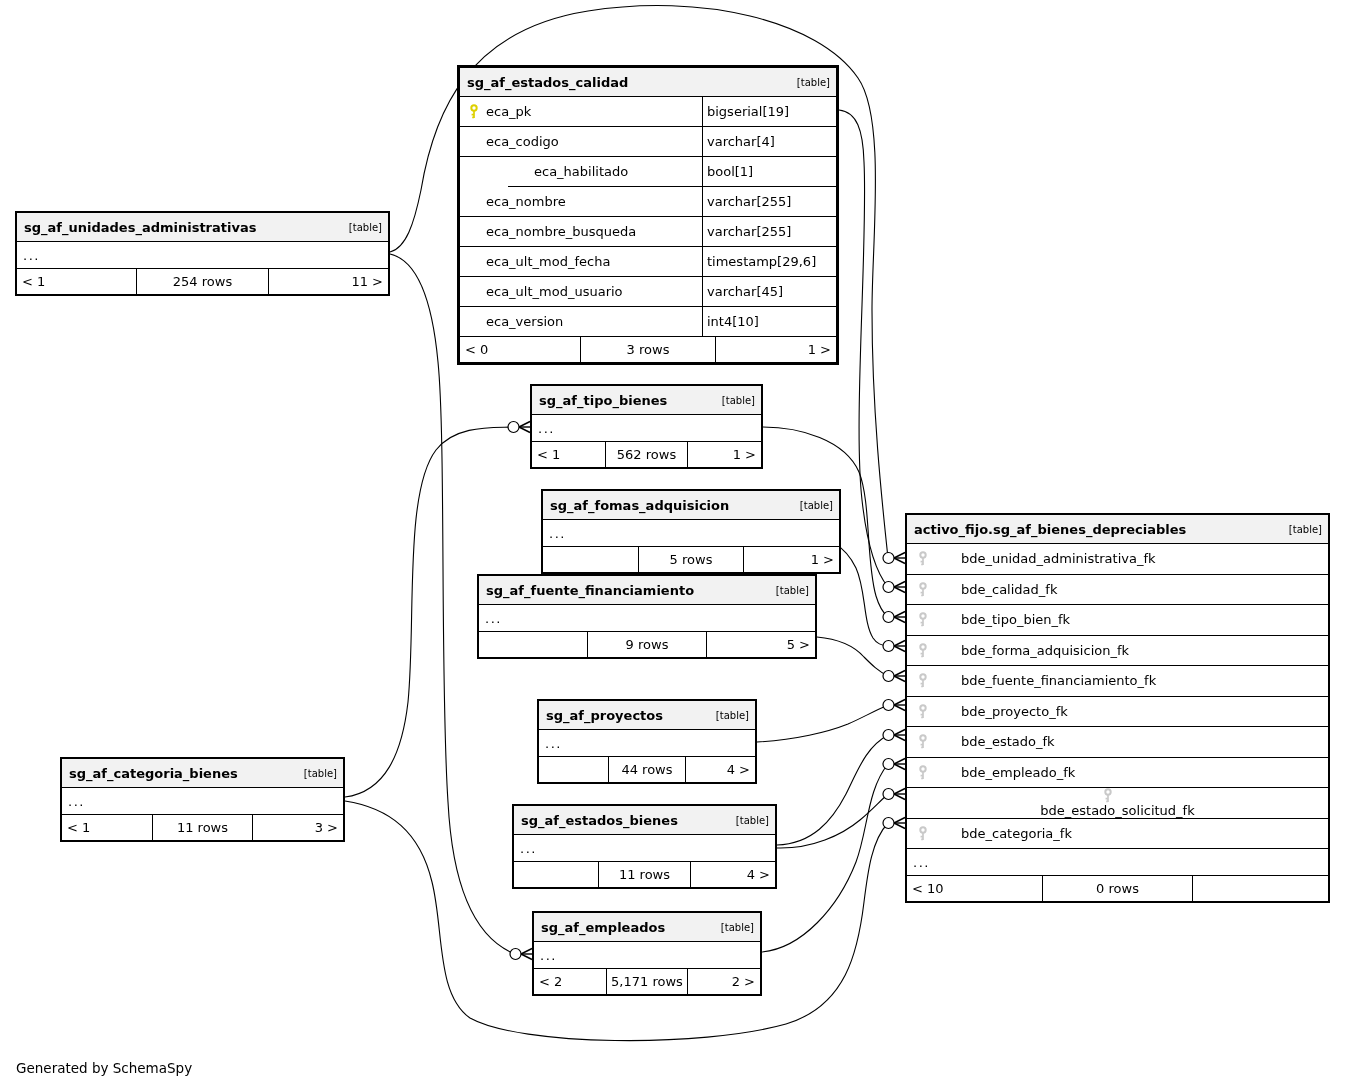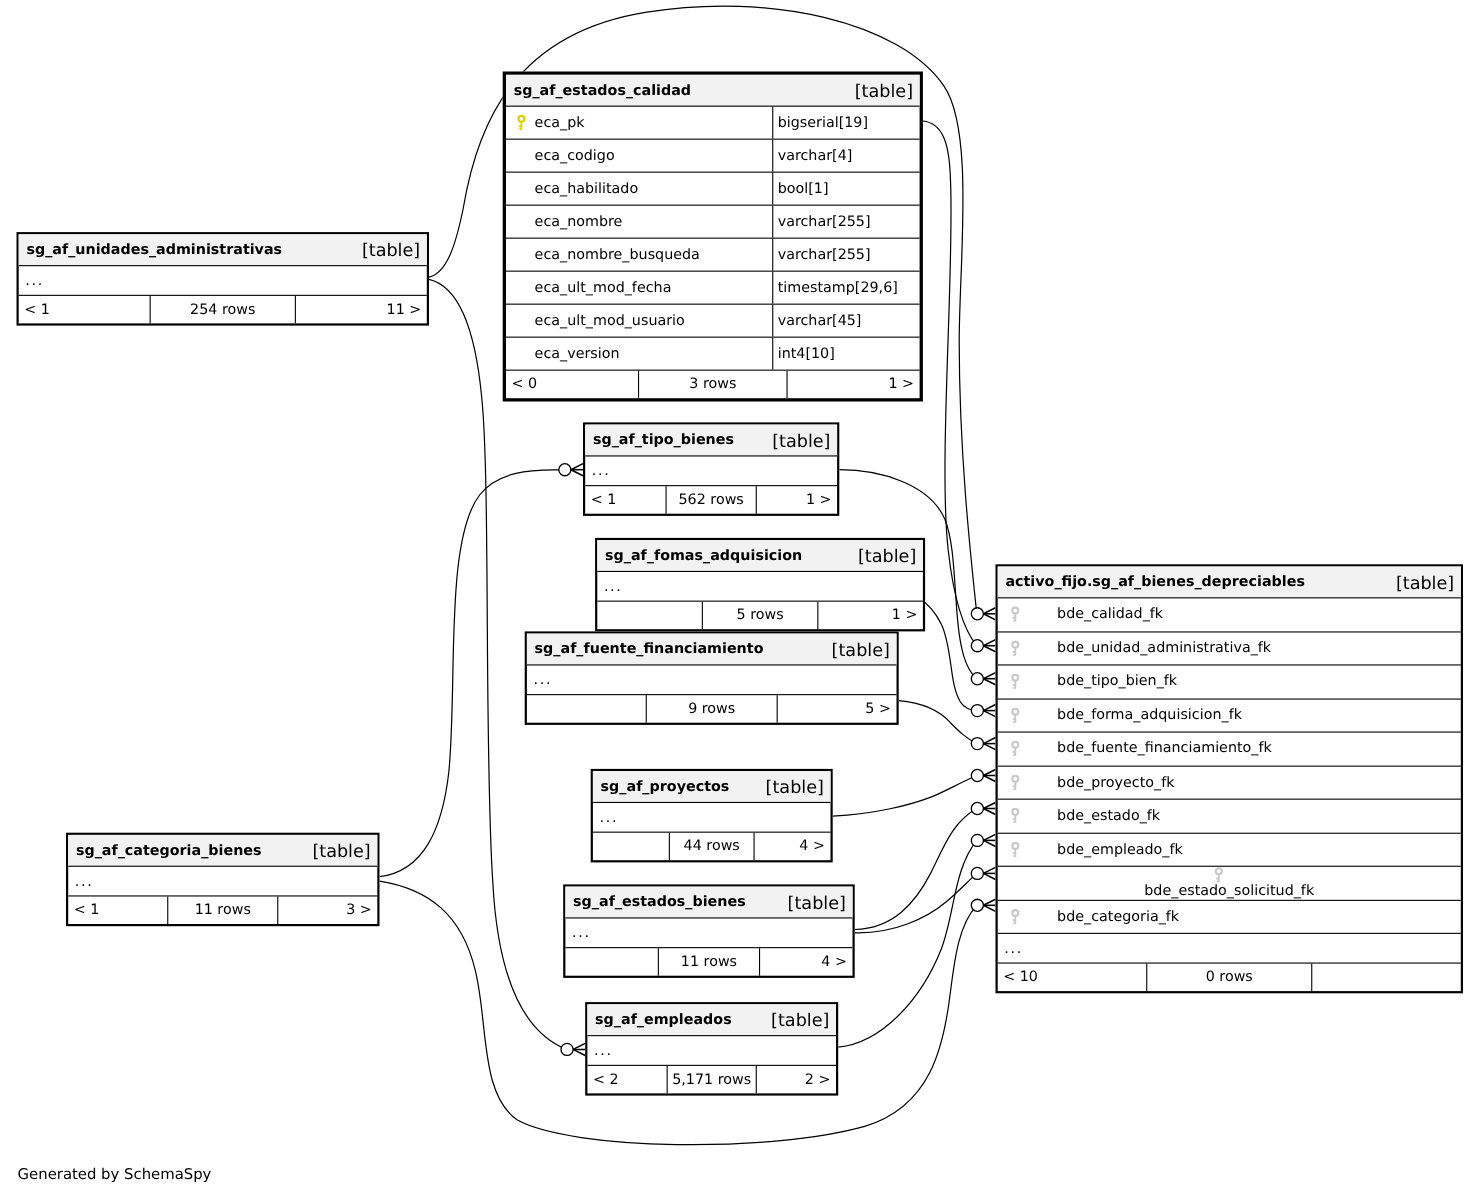--- a/index.html
+++ b/index.html
@@ -8,21 +8,21 @@
   #edge-layer { position:absolute; left:0; top:0; }
 
   .table-box { position:absolute; border:2px solid var(--border,#000); background:#fff;
                box-sizing:border-box; font-size:13px; }
   .table-box.thick { border-width:3px; }
 
   .t-header { display:flex; justify-content:space-between; align-items:center;
               background:var(--header-bg,#f2f2f2); border-bottom:1px solid var(--border,#000);
               height:28px; padding:0 6px 0 7px; }
   .t-title { font-weight:bold; font-size:13px; white-space:nowrap; }
-  .t-tag { font-size:16px; white-space:nowrap; }
+  .t-tag { font-size:10px; white-space:nowrap; }
 
   .t-row { display:flex; align-items:center; border-bottom:1px solid var(--border,#000); }
   .key-cell { flex:0 0 14px; margin:0 4px 0 8px; display:flex; align-items:center; height:100%; }
   .t-row.fk .key-cell { margin:0 30px 0 10px; }
   .col-name { flex:1; white-space:nowrap; overflow:hidden; }
   .col-type { flex:0 0 auto; border-left:1px solid var(--border,#000); height:100%;
               display:flex; align-items:center; padding-left:4px; box-sizing:border-box;
               white-space:nowrap; }
 
   .t-dots { height:26px; border-bottom:1px solid var(--border,#000); display:flex;
@@ -152,21 +152,21 @@
           </svg>
         </div>
         <span class="col-name">eca_pk</span>
         <span class="col-type" style="width: 134px;">bigserial[19]</span>
       </div>
       <div class="t-row" style="height: 29px;">
         <div class="key-cell"></div>
         <span class="col-name">eca_codigo</span>
         <span class="col-type" style="width: 134px;">varchar[4]</span>
       </div>
-      <div class="t-row" style="height: 29px;">
+      <div class="t-row" style="height: 29px; margin-left: 48px;">
         <div class="key-cell"></div>
         <span class="col-name">eca_habilitado</span>
         <span class="col-type" style="width: 134px;">bool[1]</span>
       </div>
       <div class="t-row" style="height: 29px;">
         <div class="key-cell"></div>
         <span class="col-name">eca_nombre</span>
         <span class="col-type" style="width: 134px;">varchar[255]</span>
       </div>
       <div class="t-row" style="height: 29px;">
@@ -284,30 +284,30 @@
         <span class="t-title">activo_fijo.sg_af_bienes_depreciables</span>
         <span class="t-tag">[table]</span>
       </div>
       <div class="t-row fk" style="height: 29.5px;">
         <div class="key-cell">
           <svg width="12" height="15" viewBox="0 0 12 15">
             <circle cx="6" cy="4" r="2.7" fill="none" stroke="#c9c9c9" stroke-width="2"></circle>
             <path d="M6 6.7 V14 M6 10.6 H3.6 M6 13.4 H4.2" fill="none" stroke="#c9c9c9" stroke-width="1.7"></path>
           </svg>
         </div>
+        <span class="col-name">bde_unidad_administrativa_fk</span>
+      </div>
+      <div class="t-row fk" style="height: 29.5px;">
+        <div class="key-cell">
+          <svg width="12" height="15" viewBox="0 0 12 15">
+            <circle cx="6" cy="4" r="2.7" fill="none" stroke="#c9c9c9" stroke-width="2"></circle>
+            <path d="M6 6.7 V14 M6 10.6 H3.6 M6 13.4 H4.2" fill="none" stroke="#c9c9c9" stroke-width="1.7"></path>
+          </svg>
+        </div>
         <span class="col-name">bde_calidad_fk</span>
-      </div>
-      <div class="t-row fk" style="height: 29.5px;">
-        <div class="key-cell">
-          <svg width="12" height="15" viewBox="0 0 12 15">
-            <circle cx="6" cy="4" r="2.7" fill="none" stroke="#c9c9c9" stroke-width="2"></circle>
-            <path d="M6 6.7 V14 M6 10.6 H3.6 M6 13.4 H4.2" fill="none" stroke="#c9c9c9" stroke-width="1.7"></path>
-          </svg>
-        </div>
-        <span class="col-name">bde_unidad_administrativa_fk</span>
       </div>
       <div class="t-row fk" style="height: 29.5px;">
         <div class="key-cell">
           <svg width="12" height="15" viewBox="0 0 12 15">
             <circle cx="6" cy="4" r="2.7" fill="none" stroke="#c9c9c9" stroke-width="2"></circle>
             <path d="M6 6.7 V14 M6 10.6 H3.6 M6 13.4 H4.2" fill="none" stroke="#c9c9c9" stroke-width="1.7"></path>
           </svg>
         </div>
         <span class="col-name">bde_tipo_bien_fk</span>
       </div>

